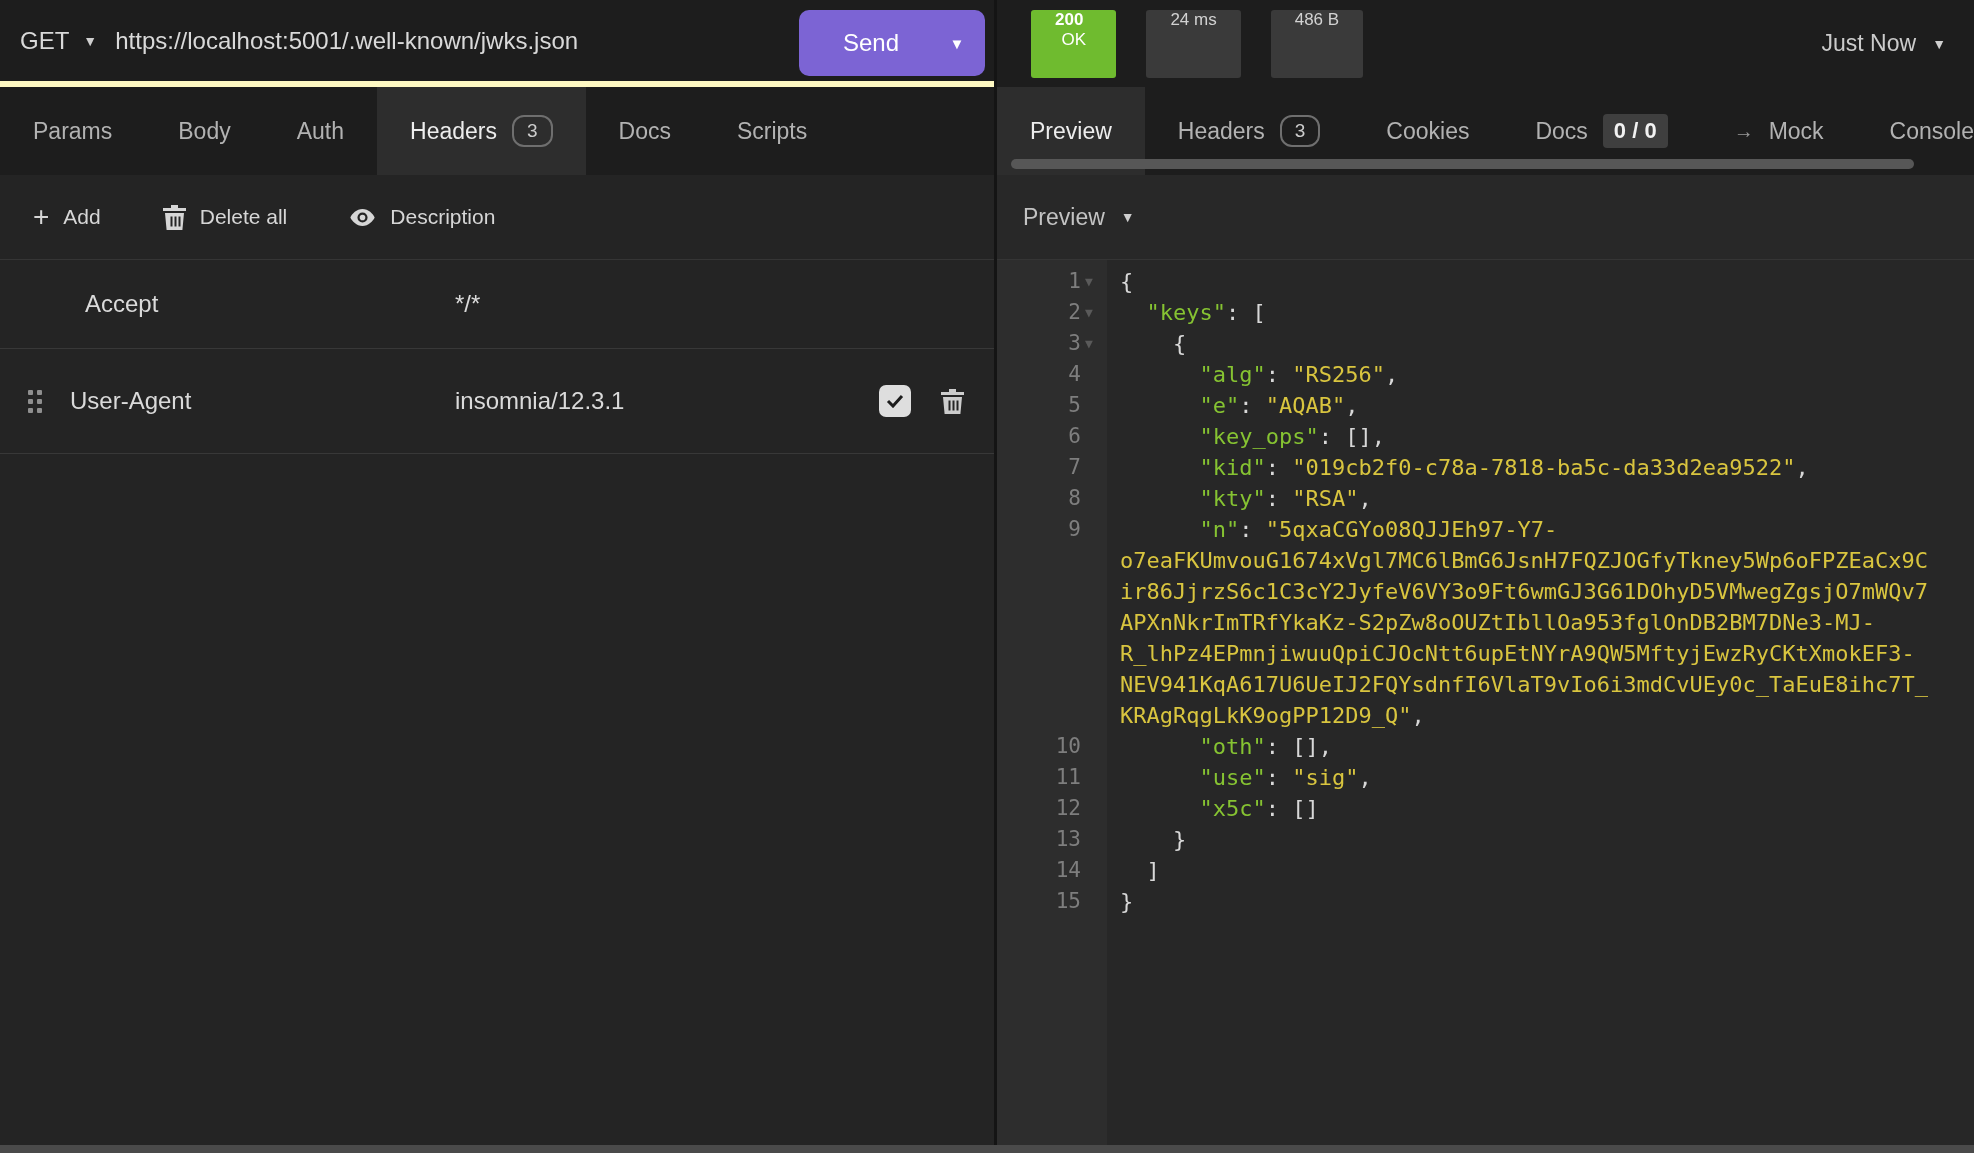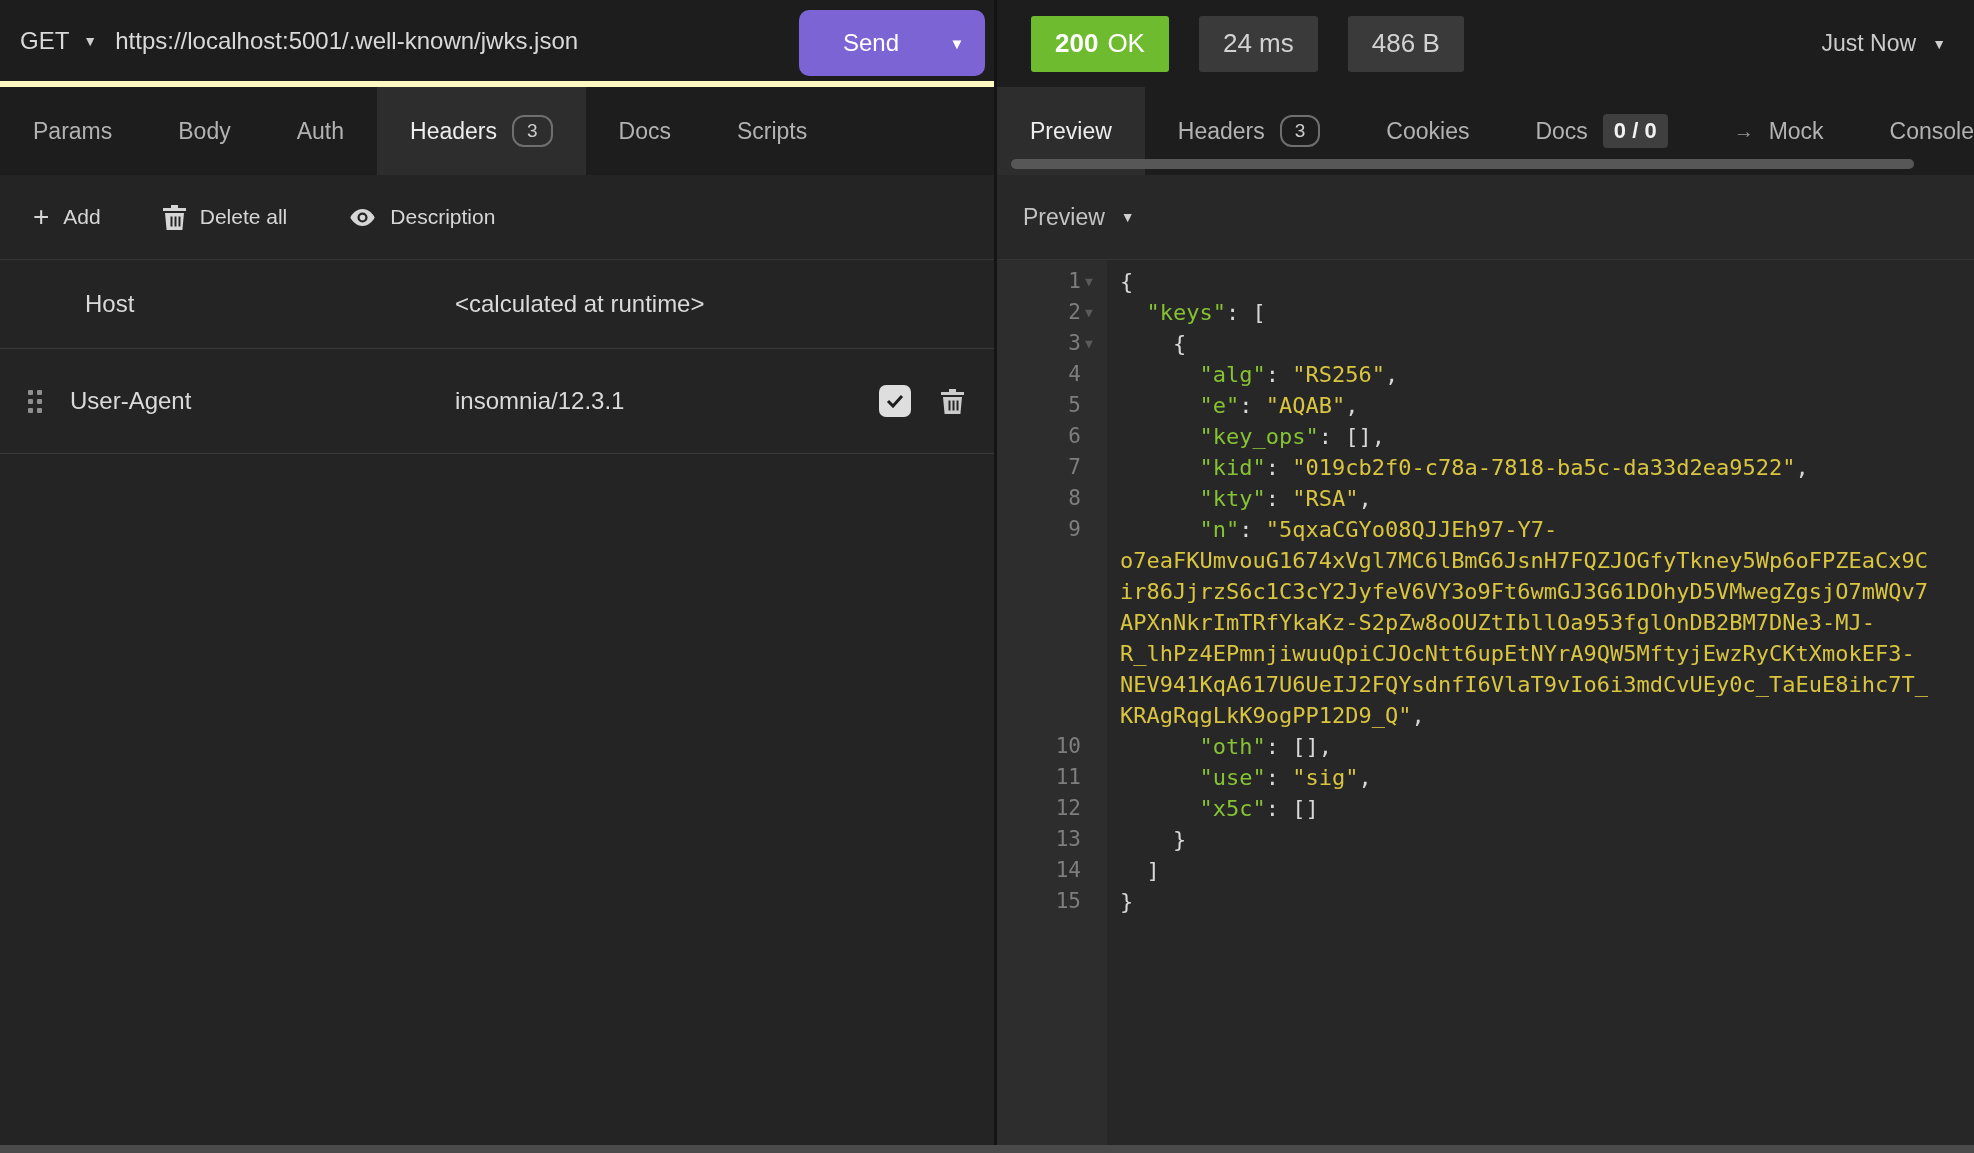--- a/index.html
+++ b/index.html
@@ -60,22 +60,22 @@
   .hdr-aux { display:flex; align-items:center; gap:30px; padding-right:30px; }
   .checkbox { width:32px; height:32px; background:#dedede; border-radius:7px; display:flex;
               align-items:center; justify-content:center; cursor:pointer; }
   .checkbox svg { display:block; stroke:#1d1d1d; }
   .row-trash { cursor:pointer; }
   .row-trash svg { display:block; fill:#cccccc; }
 
   
   .status-bar { position:relative; height:87px; background:#1d1d1d; display:flex; align-items:center;
                 gap:30px; padding-left:34px; }
-  .badge { height:56px; display:flex; align-items:center; padding:0 24px; border-radius:3px;
-           background:#3a3a3a; color:#d2d2d2; font-size:26px; }
+  .badge { height:68px; display:flex; align-items:center; padding:0 24px; border-radius:3px;
+           background:#3a3a3a; color:#d2d2d2; font-size:17px;flex-direction:column; }
   .badge.green { background:#6fbb2f; color:#ffffff; }
   .badge.green b { font-weight:bold; margin-right:9px; }
   .history-dd { position:absolute; right:28px; display:flex; align-items:center; gap:16px;
                 color:#cbcbcb; font-size:23px; cursor:pointer; }
 
   
   .preview-bar { height:85px; background:#282828; border-bottom:1px solid #353535;
                  display:flex; align-items:center; padding-left:26px; }
   .preview-dd { display:flex; align-items:center; gap:16px; color:#c3c3c3; font-size:23px; cursor:pointer; }
 
@@ -153,22 +153,22 @@
               <path fill="#d6d6d6" fill-rule="evenodd" d="M12 4.5c5.2 0 9.4 4.3 10.8 7.5-1.4 3.2-5.6 7.5-10.8 7.5S2.6 15.2 1.2 12C2.6 8.8 6.8 4.5 12 4.5zm0 3A4.5 4.5 0 1 0 12 16.5 4.5 4.5 0 0 0 12 7.5zm0 2a2.5 2.5 0 1 1 0 5 2.5 2.5 0 0 1 0-5z"></path>
             </svg>
         </span>
         <span>Description</span>
       </div>
     </div>
 
     <div class="hdr-rows" id="hdr-rows">
         <div class="hdr-row">
           <div class="hdr-handle-slot"></div>
-          <div class="hdr-name">Host</div>
-          <div class="hdr-value">&lt;calculated at runtime&gt;</div>
+          <div class="hdr-name">Accept</div>
+          <div class="hdr-value">*/*</div>
         </div>
         <div class="hdr-row draggable">
           <div class="hdr-handle-slot">
             <div class="drag-dots">
               <i></i>
               <i></i>
               <i></i>
               <i></i>
               <i></i>
               <i></i>

